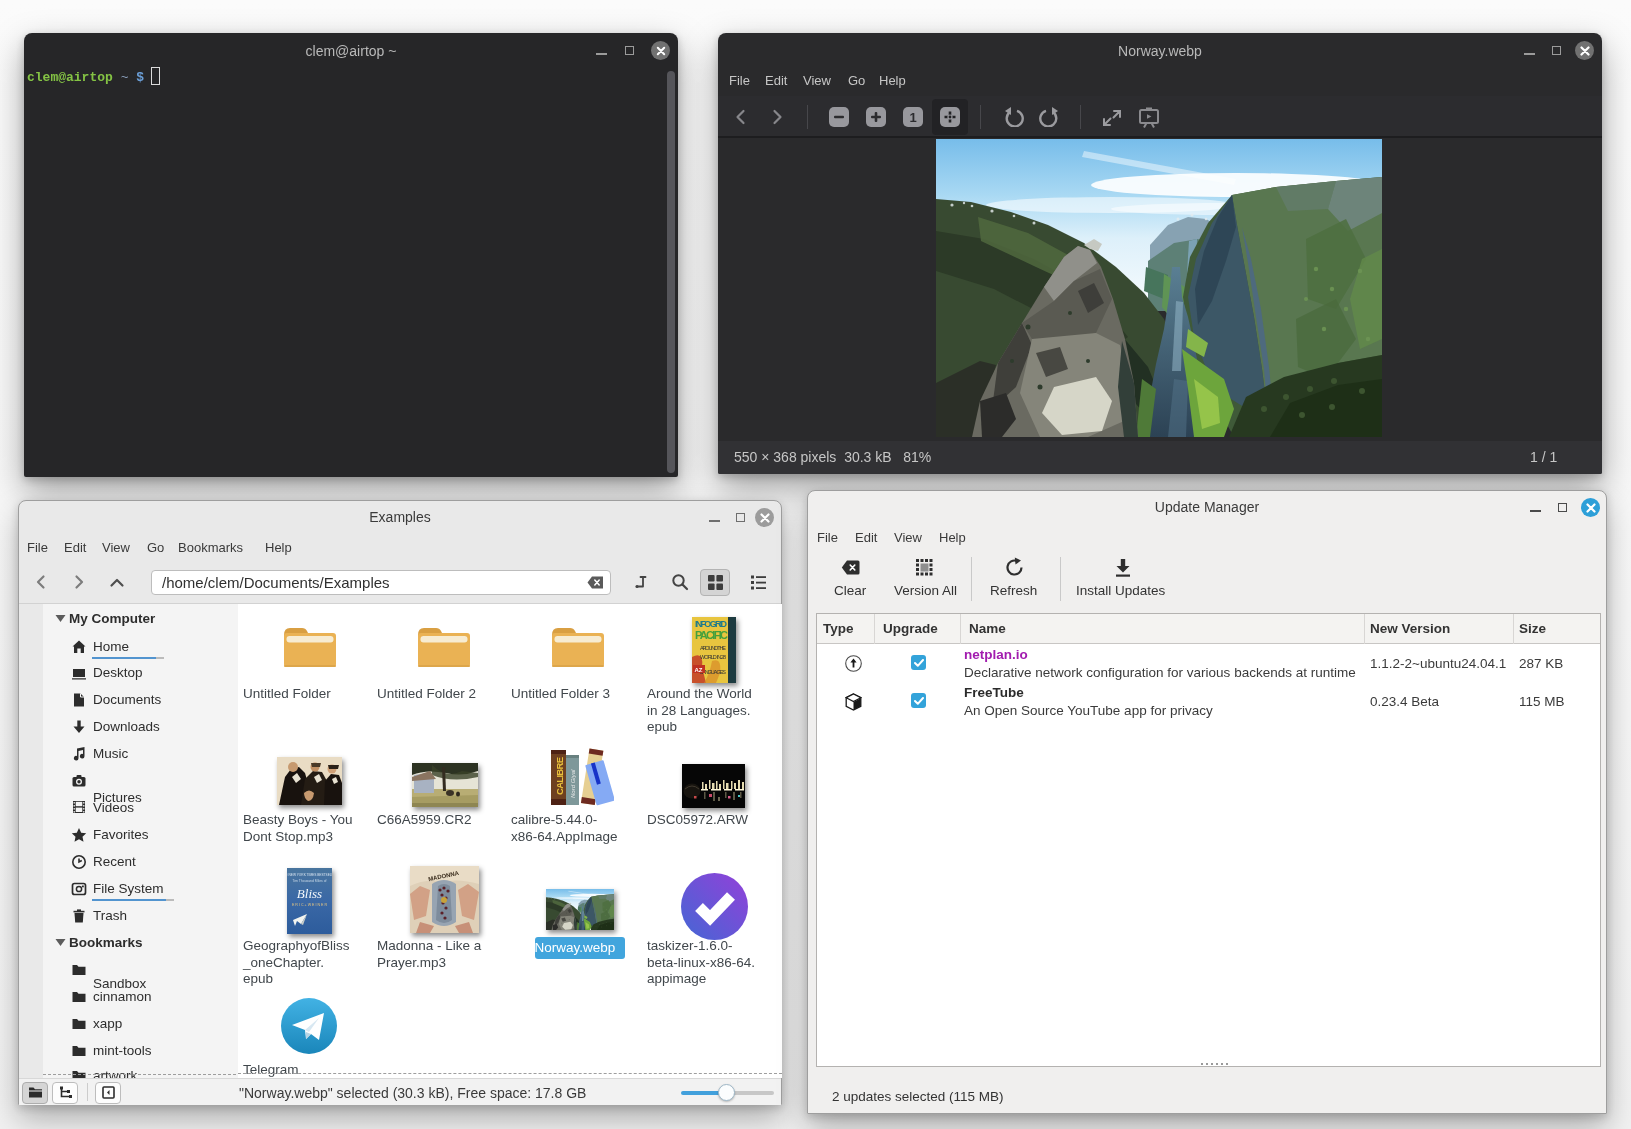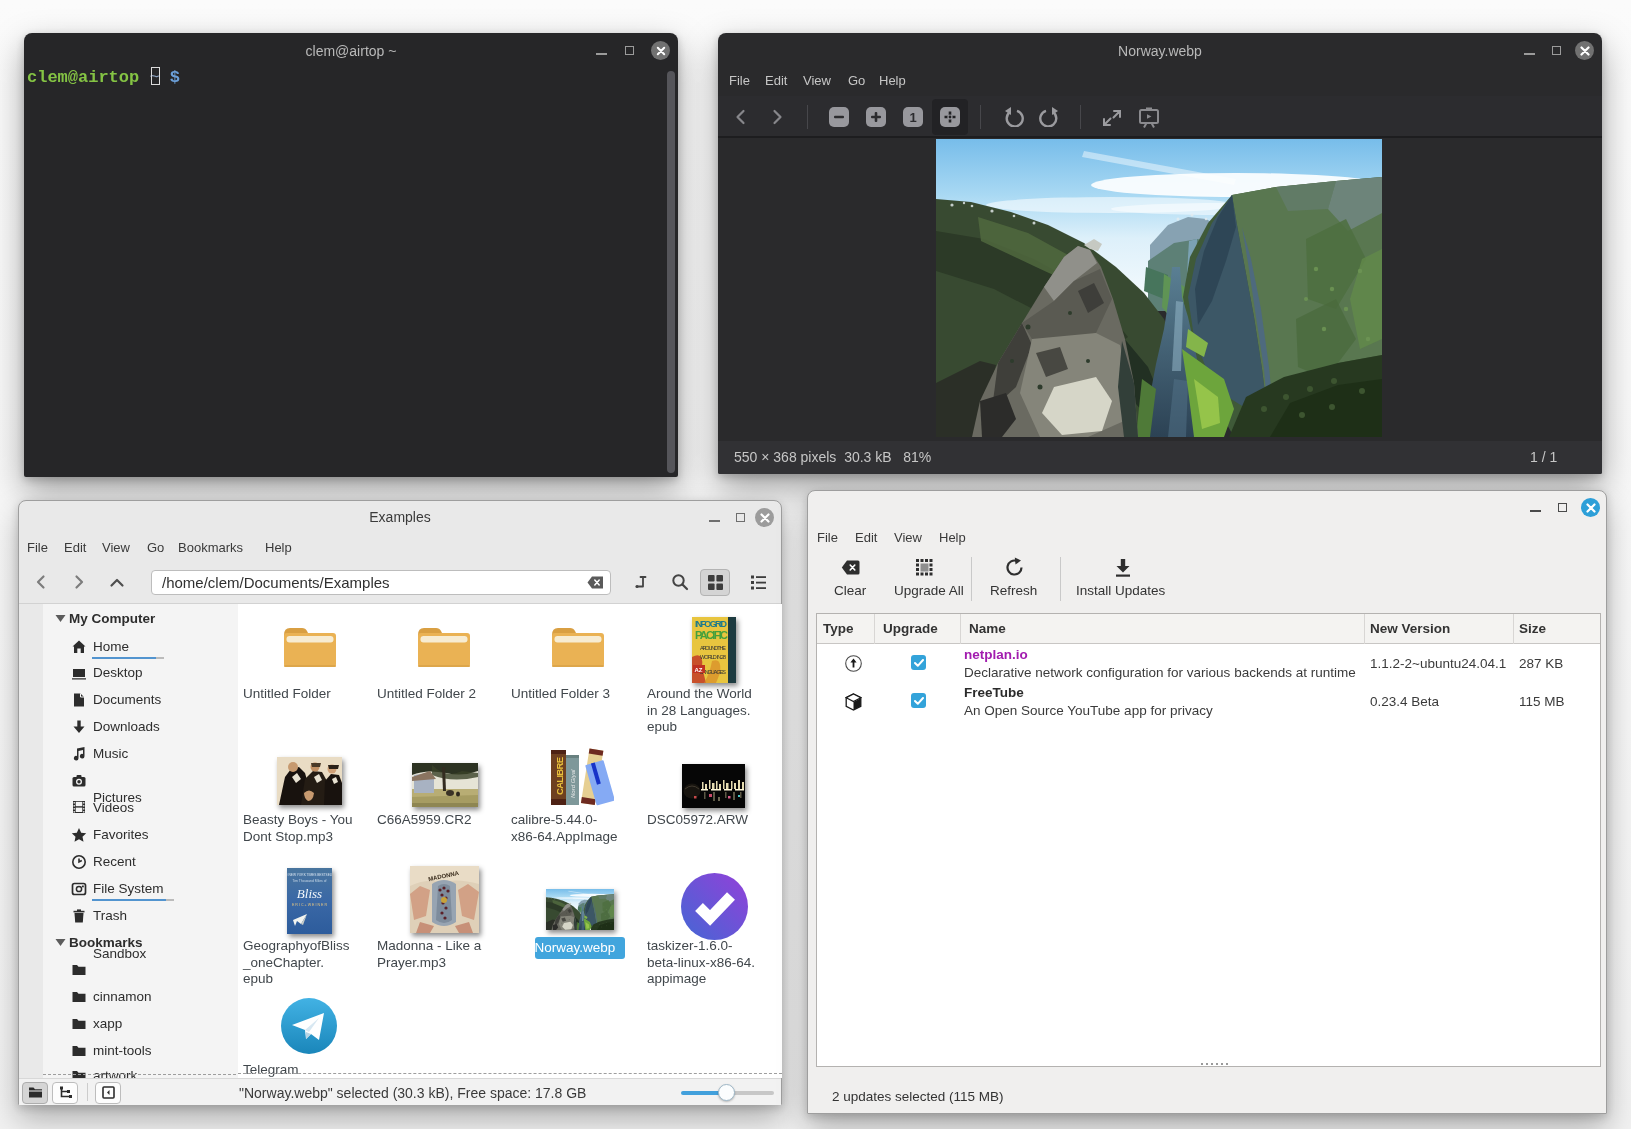--- a/index.html
+++ b/index.html
@@ -31,21 +31,21 @@
 
 <div class="win dwin" id="term" style="left:24px; top:33px; width:654px; height:444px;">
   <div class="dtitle">clem@airtop ~</div>
   <div class="gmin" style="left:572px; top:20px;"></div>
   <div class="gmax" style="left:601px; top:13px;"></div>
   <div class="gclose" style="left:627px; top:8px;">
     <svg width="10" height="10" viewBox="0 0 10 10">
         <path d="M1.8 1.8 L8.2 8.2 M8.2 1.8 L1.8 8.2" stroke="#fff" stroke-width="2" stroke-linecap="round"></path>
       </svg>
   </div>
-  <div class="abs" style="left:3px; top:35px; font-family:'Liberation Mono',monospace; font-size:17px; line-height:19px; white-space:pre;"><span style="color:#84c344; font-weight:bold;">clem@airtop</span><span style="color:#8ba0bd;"> ~ </span><span style="color:#6b9fd8; font-weight:bold;">$</span></div>
+  <div class="abs" style="left:3px; top:35px; font-family:'Liberation Mono',monospace; font-size:13px; line-height:19px; white-space:pre;"><span style="color:#84c344; font-weight:bold;">clem@airtop</span><span style="color:#8ba0bd;"> ~ </span><span style="color:#6b9fd8; font-weight:bold;">$</span></div>
   <div class="abs" style="left:127px; top:34px; width:9px; height:18px; border:1.5px solid #dcdcdc;"></div>
   <div class="abs" style="left:643px; top:38px; width:8px; height:402px; background:#55555a; border-radius:4px;"></div>
 </div>
 
 <div class="win dwin" id="viewer" style="left:718px; top:33px; width:884px; height:441px; background:#2a2a2c;">
   <div class="dtitle">Norway.webp</div>
   <div class="gmin" style="left:806px; top:20px;"></div>
   <div class="gmax" style="left:834px; top:13px;"></div>
   <div class="gclose" style="left:857px; top:8px;">
     <svg width="10" height="10" viewBox="0 0 10 10">
@@ -257,21 +257,21 @@
         <rect x="6" y="1.4" width="4" height="1.6" fill="#2c2c2c"></rect>
       </svg>
     <span class="sbt" style="top:304px;">Trash</span>
     <svg class="abs" style="left:12px; top:334px;" width="11" height="9" viewBox="0 0 11 9">
         <path d="M0.5 1 L10.5 1 L5.5 8 Z" fill="#5c5c5c"></path>
       </svg>
     <span class="abs" style="left:26px; top:331px; font-weight:bold;">Bookmarks</span>
     <svg class="sbi" style="top:358px;" viewBox="0 0 16 16">
         <path d="M1.5 3 L6 3 L7.5 4.8 L14.5 4.8 L14.5 13 L1.5 13 Z" fill="#2c2c2c"></path>
       </svg>
-    <span class="sbt" style="top:342px;text-align:right;">Sandbox</span>
+    <span class="sbt" style="top:372px;text-align:right;">Sandbox</span>
     <svg class="sbi" style="top:385px;" viewBox="0 0 16 16">
         <path d="M1.5 3 L6 3 L7.5 4.8 L14.5 4.8 L14.5 13 L1.5 13 Z" fill="#2c2c2c"></path>
       </svg>
     <span class="sbt" style="top:385px;">cinnamon</span>
     <svg class="sbi" style="top:412px;" viewBox="0 0 16 16">
         <path d="M1.5 3 L6 3 L7.5 4.8 L14.5 4.8 L14.5 13 L1.5 13 Z" fill="#2c2c2c"></path>
       </svg>
     <span class="sbt" style="top:412px;">xapp</span>
     <svg class="sbi" style="top:439px;" viewBox="0 0 16 16">
         <path d="M1.5 3 L6 3 L7.5 4.8 L14.5 4.8 L14.5 13 L1.5 13 Z" fill="#2c2c2c"></path>
@@ -506,20 +506,21 @@
         <path d="M7.5 4 L5 6.5 L7.5 9 Z" fill="#2c2c2c"></path>
       </svg>
     <span class="abs" style="left:220px; top:5.5px; font-size:14px; color:#3a3a3a;">"Norway.webp" selected (30.3 kB), Free space: 17.8 GB</span>
     <div class="abs" style="left:662px; top:12px; width:46px; height:3.5px; background:#42a0dc; border-radius:2px;"></div>
     <div class="abs" style="left:708px; top:12px; width:47px; height:3.5px; background:#c7c7c7; border-radius:2px;"></div>
     <div class="abs" style="left:699px; top:5px; width:17px; height:17px; border-radius:50%; background:#fbfdfe; border:1px solid #9fb8c8; box-shadow:0 1px 2px rgba(0,0,0,.25);"></div>
   </div>
 </div>
 
 <div class="win lwin" id="um" style="left:807px; top:490px; width:800px; height:624px; background:#f0efee;">
+  <div class="ltitle">Update Manager</div>
   <div class="dmin" style="left:722px; top:19px;"></div>
   <div class="dmax" style="left:750px; top:12px;"></div>
   <div class="gclose" style="left:773px; top:7px; background:#2d9fd8;">
     <svg width="10" height="10" viewBox="0 0 10 10">
         <path d="M1.5 1.5 L8.5 8.5 M8.5 1.5 L1.5 8.5" stroke="#fff" stroke-width="2.2" stroke-linecap="round"></path>
       </svg>
   </div>
   <div class="abs" style="left:0; top:34px; width:100%; height:26px; font-size:13px; color:#3a3a3a;">
     <span class="abs" style="left:9px; top:5px;">File</span>
     <span class="abs" style="left:47px; top:5px;">Edit</span>
@@ -543,21 +544,21 @@
           <rect x="1" y="10" width="3" height="3"></rect>
           <rect x="1" y="14.5" width="3" height="3"></rect>
           <rect x="5.5" y="14.5" width="3" height="3"></rect>
           <rect x="10" y="14.5" width="3" height="3"></rect>
           <rect x="14.5" y="14.5" width="3" height="3"></rect>
           <rect x="14.5" y="5.5" width="3" height="3"></rect>
           <rect x="14.5" y="10" width="3" height="3"></rect>
         </g>
         <rect x="5.5" y="5.5" width="8" height="8" fill="#8e8e8e"></rect>
       </svg>
-    <span class="abs" style="left:86px; top:32px;">Upgrade All</span>
+    <span class="abs" style="left:86px; top:32px;">Version All</span>
     <div class="abs" style="left:163px; top:6px; width:1px; height:44px; background:#c9c9c9;"></div>
     <svg class="abs" style="left:196px; top:6px;" width="21" height="21" viewBox="0 0 21 21">
         <path d="M17.5 10.5 A 7 7 0 1 1 12.8 3.9" stroke="#2e2e2e" stroke-width="2.2" fill="none"></path>
         <path d="M10.8 0.5 L17 3.5 L11.5 7.5 Z" fill="#2e2e2e"></path>
       </svg>
     <span class="abs" style="left:182px; top:32px;">Refresh</span>
     <div class="abs" style="left:252px; top:6px; width:1px; height:44px; background:#c9c9c9;"></div>
     <svg class="abs" style="left:306px; top:7px;" width="18" height="19" viewBox="0 0 18 19">
         <path d="M6.8 1 L11.2 1 L11.2 8 L15.5 8 L9 14.5 L2.5 8 L6.8 8 Z" fill="#2e2e2e"></path>
         <rect x="2" y="16.5" width="14" height="2.2" fill="#2e2e2e"></rect>

